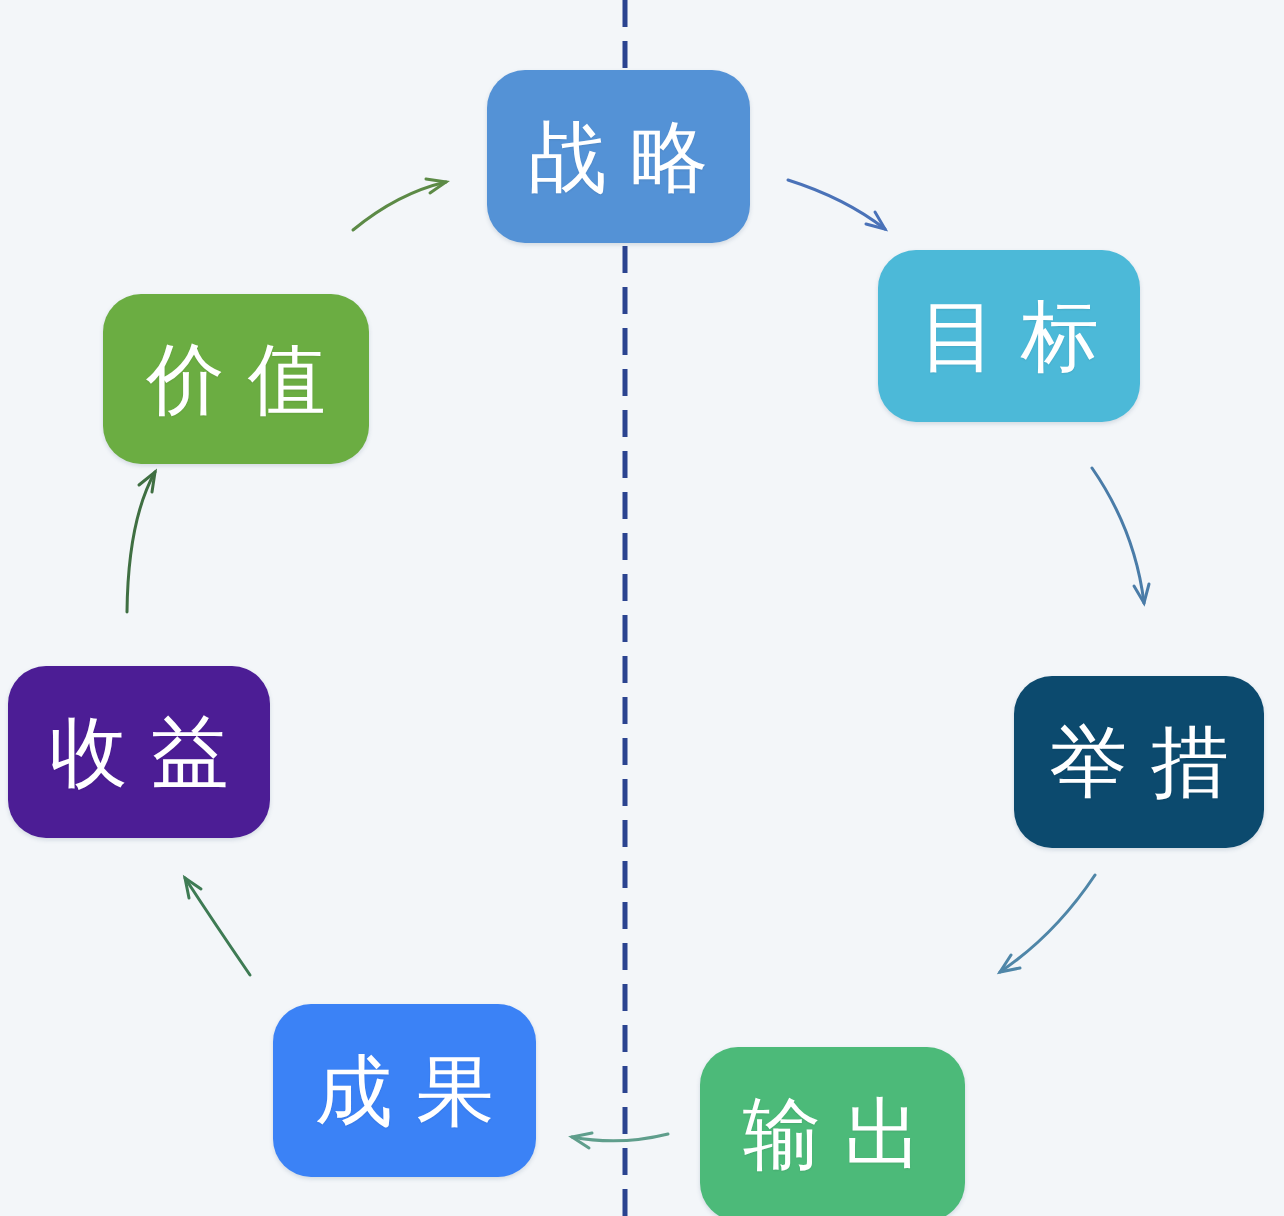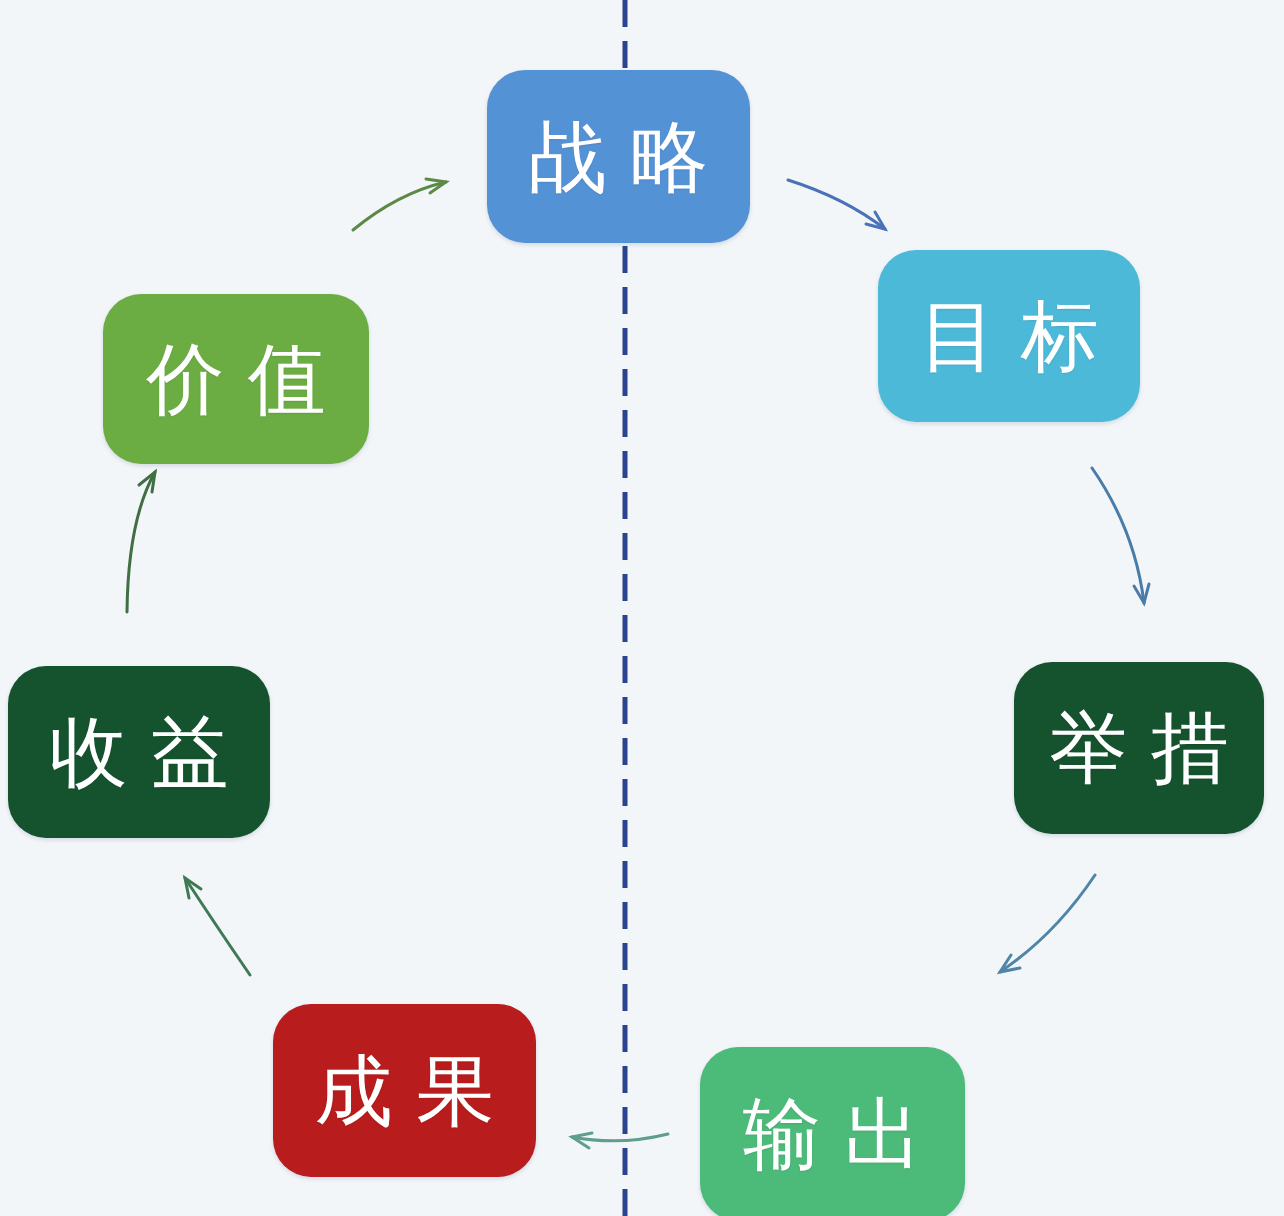--- a/index.html
+++ b/index.html
@@ -94,33 +94,33 @@
   </svg>
 
   <div class="node n-strategy" style="background-color: rgb(84, 146, 214);">
     <span class="node-label">战略</span>
   </div>
 
   <div class="node n-goal" style="background-color: rgb(76, 185, 216);">
     <span class="node-label">目标</span>
   </div>
 
-  <div class="node n-initiatives" style="background-color: #14532d;">
+  <div class="node n-initiatives" style="background-color: #0c4a6e; margin-top: 14px;">
     <span class="node-label">举措</span>
   </div>
 
   <div class="node n-output" style="background-color: rgb(76, 186, 121); margin-top: 41px;">
     <span class="node-label">输出</span>
   </div>
 
-  <div class="node n-outcomes" style="background-color: #b91c1c;">
+  <div class="node n-outcomes" style="background-color: #3b82f6;">
     <span class="node-label">成果</span>
   </div>
 
-  <div class="node n-benefits" style="background-color: #14532d;">
+  <div class="node n-benefits" style="background-color: #4c1d95;">
     <span class="node-label">收益</span>
   </div>
 
   <div class="node n-value" style="background-color: rgb(107, 173, 66);">
     <span class="node-label">价值</span>
   </div>
 
 </div>
 
 </body></html>

